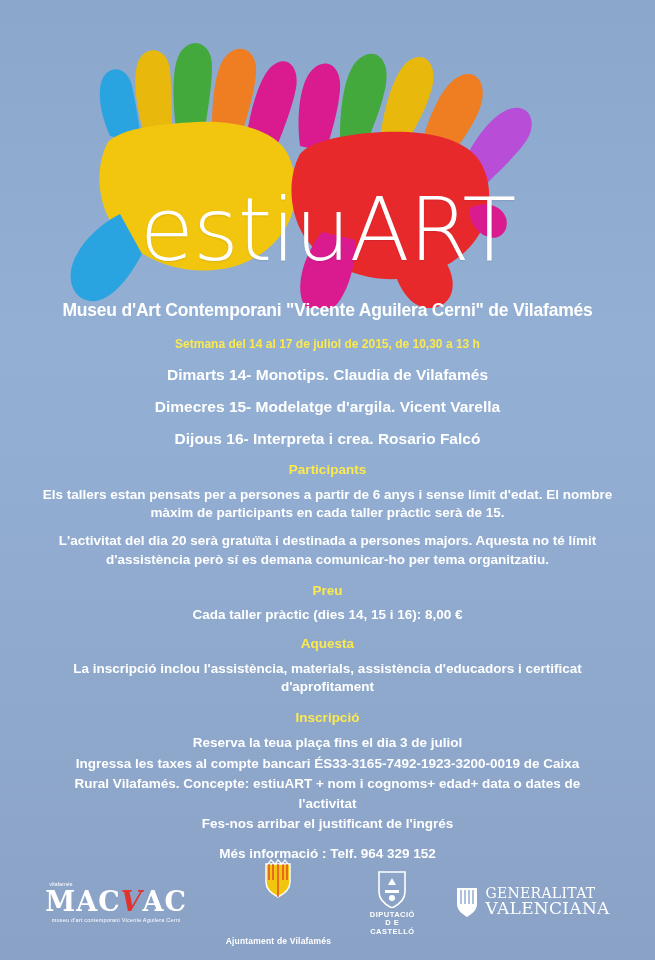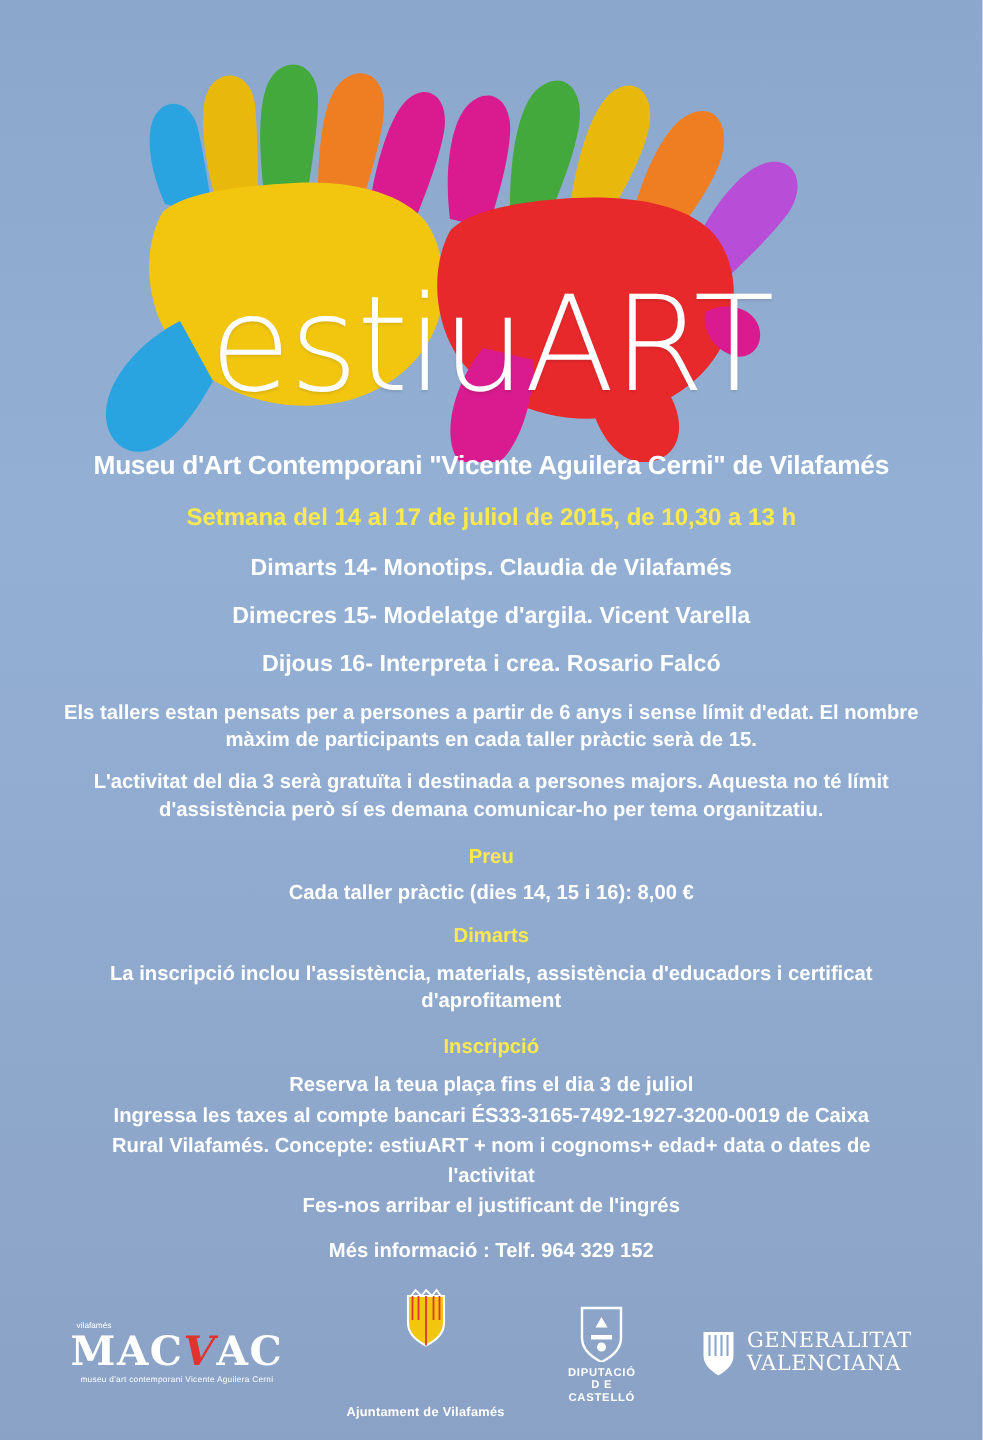--- a/index.html
+++ b/index.html
@@ -59,21 +59,21 @@
 
   .museum {
     font-size: 17.5px;
     font-weight: bold;
     color: #ffffff;
     margin: 0 20px 16px 20px;
     letter-spacing: -0.2px;
   }
 
   .week {
-    font-size: 16px;
+    font-size: 12px;
     font-weight: bold;
     color: #fbe94f;
     margin-bottom: 15px;
   }
 
   .session {
     font-size: 15.5px;
     font-weight: bold;
     color: #ffffff;
     margin-bottom: 14px;
@@ -190,21 +190,21 @@
     align-items: center;
     gap: 6px;
   }
   .gv-logo .gv-text {
     text-align: left;
     font-family: "DejaVu Serif", serif;
     color: #ffffff;
     line-height: 1.05;
   }
   .gv-logo .gv-line1 { font-size: 14px; letter-spacing: 0.3px; }
-  .gv-logo .gv-line2 { font-size: 14px; letter-spacing: 0.3px; }
+  .gv-logo .gv-line2 { font-size: 17px; letter-spacing: 0.3px; }
 </style>
 </head>
 <body>
 
 <div class="poster">
 
   <div class="hands">
     <svg width="655" height="290" viewBox="0 0 655 290" xmlns="http://www.w3.org/2000/svg">
 
       <path d="M110 118 C100 96 96 70 104 58 C112 46 128 50 132 68 C136 86 140 112 142 126 Z" fill="#2aa4e0"></path>
@@ -238,35 +238,36 @@
   <div class="content">
 
     <div class="museum">Museu d'Art Contemporani "Vicente Aguilera Cerni" de Vilafamés</div>
 
     <div class="week">Setmana del 14 al 17 de juliol de 2015, de 10,30 a 13 h</div>
 
     <div class="session">Dimarts 14- Monotips. Claudia de Vilafamés</div>
     <div class="session">Dimecres 15- Modelatge d'argila. Vicent Varella</div>
     <div class="session">Dijous 16- Interpreta i crea. Rosario Falcó</div>
 
+    <div class="section-head">Participants</div>
     <div class="para">Els tallers estan pensats per a persones a partir de 6 anys i sense límit d'edat. El nombre màxim de participants en cada taller pràctic serà de 15.</div>
-    <div class="para">L'activitat del dia 3 serà gratuïta i destinada a persones majors. Aquesta no té límit d'assistència però sí es demana comunicar-ho per tema organitzatiu.</div>
+    <div class="para">L'activitat del dia 20 serà gratuïta i destinada a persones majors. Aquesta no té límit d'assistència però sí es demana comunicar-ho per tema organitzatiu.</div>
 
     <div class="section-head">Preu</div>
     <div class="price-row">
       <span>Cada taller pràctic (dies 14, 15 i 16): 8,00 €</span>
     </div>
 
-    <div class="section-head">Dimarts</div>
+    <div class="section-head">Aquesta</div>
     <div class="para">La inscripció inclou l'assistència, materials, assistència d'educadors i certificat d'aprofitament</div>
 
     <div class="section-head">Inscripció</div>
     <div class="reg-block">
       <div>Reserva la teua plaça fins el dia 3 de juliol</div>
-      <div>Ingressa les taxes al compte bancari ÉS33-3165-7492-1927-3200-0019 de Caixa</div>
+      <div>Ingressa les taxes al compte bancari ÉS33-3165-7492-1923-3200-0019 de Caixa</div>
       <div>Rural Vilafamés. Concepte: estiuART + nom i cognoms+ edad+ data o dates de</div>
       <div>l'activitat</div>
       <div>Fes-nos arribar el justificant de l'ingrés</div>
     </div>
 
     <div class="moreinfo">Més informació : Telf. 964 329 152</div>
   </div>
 
   <div class="logos">
 

